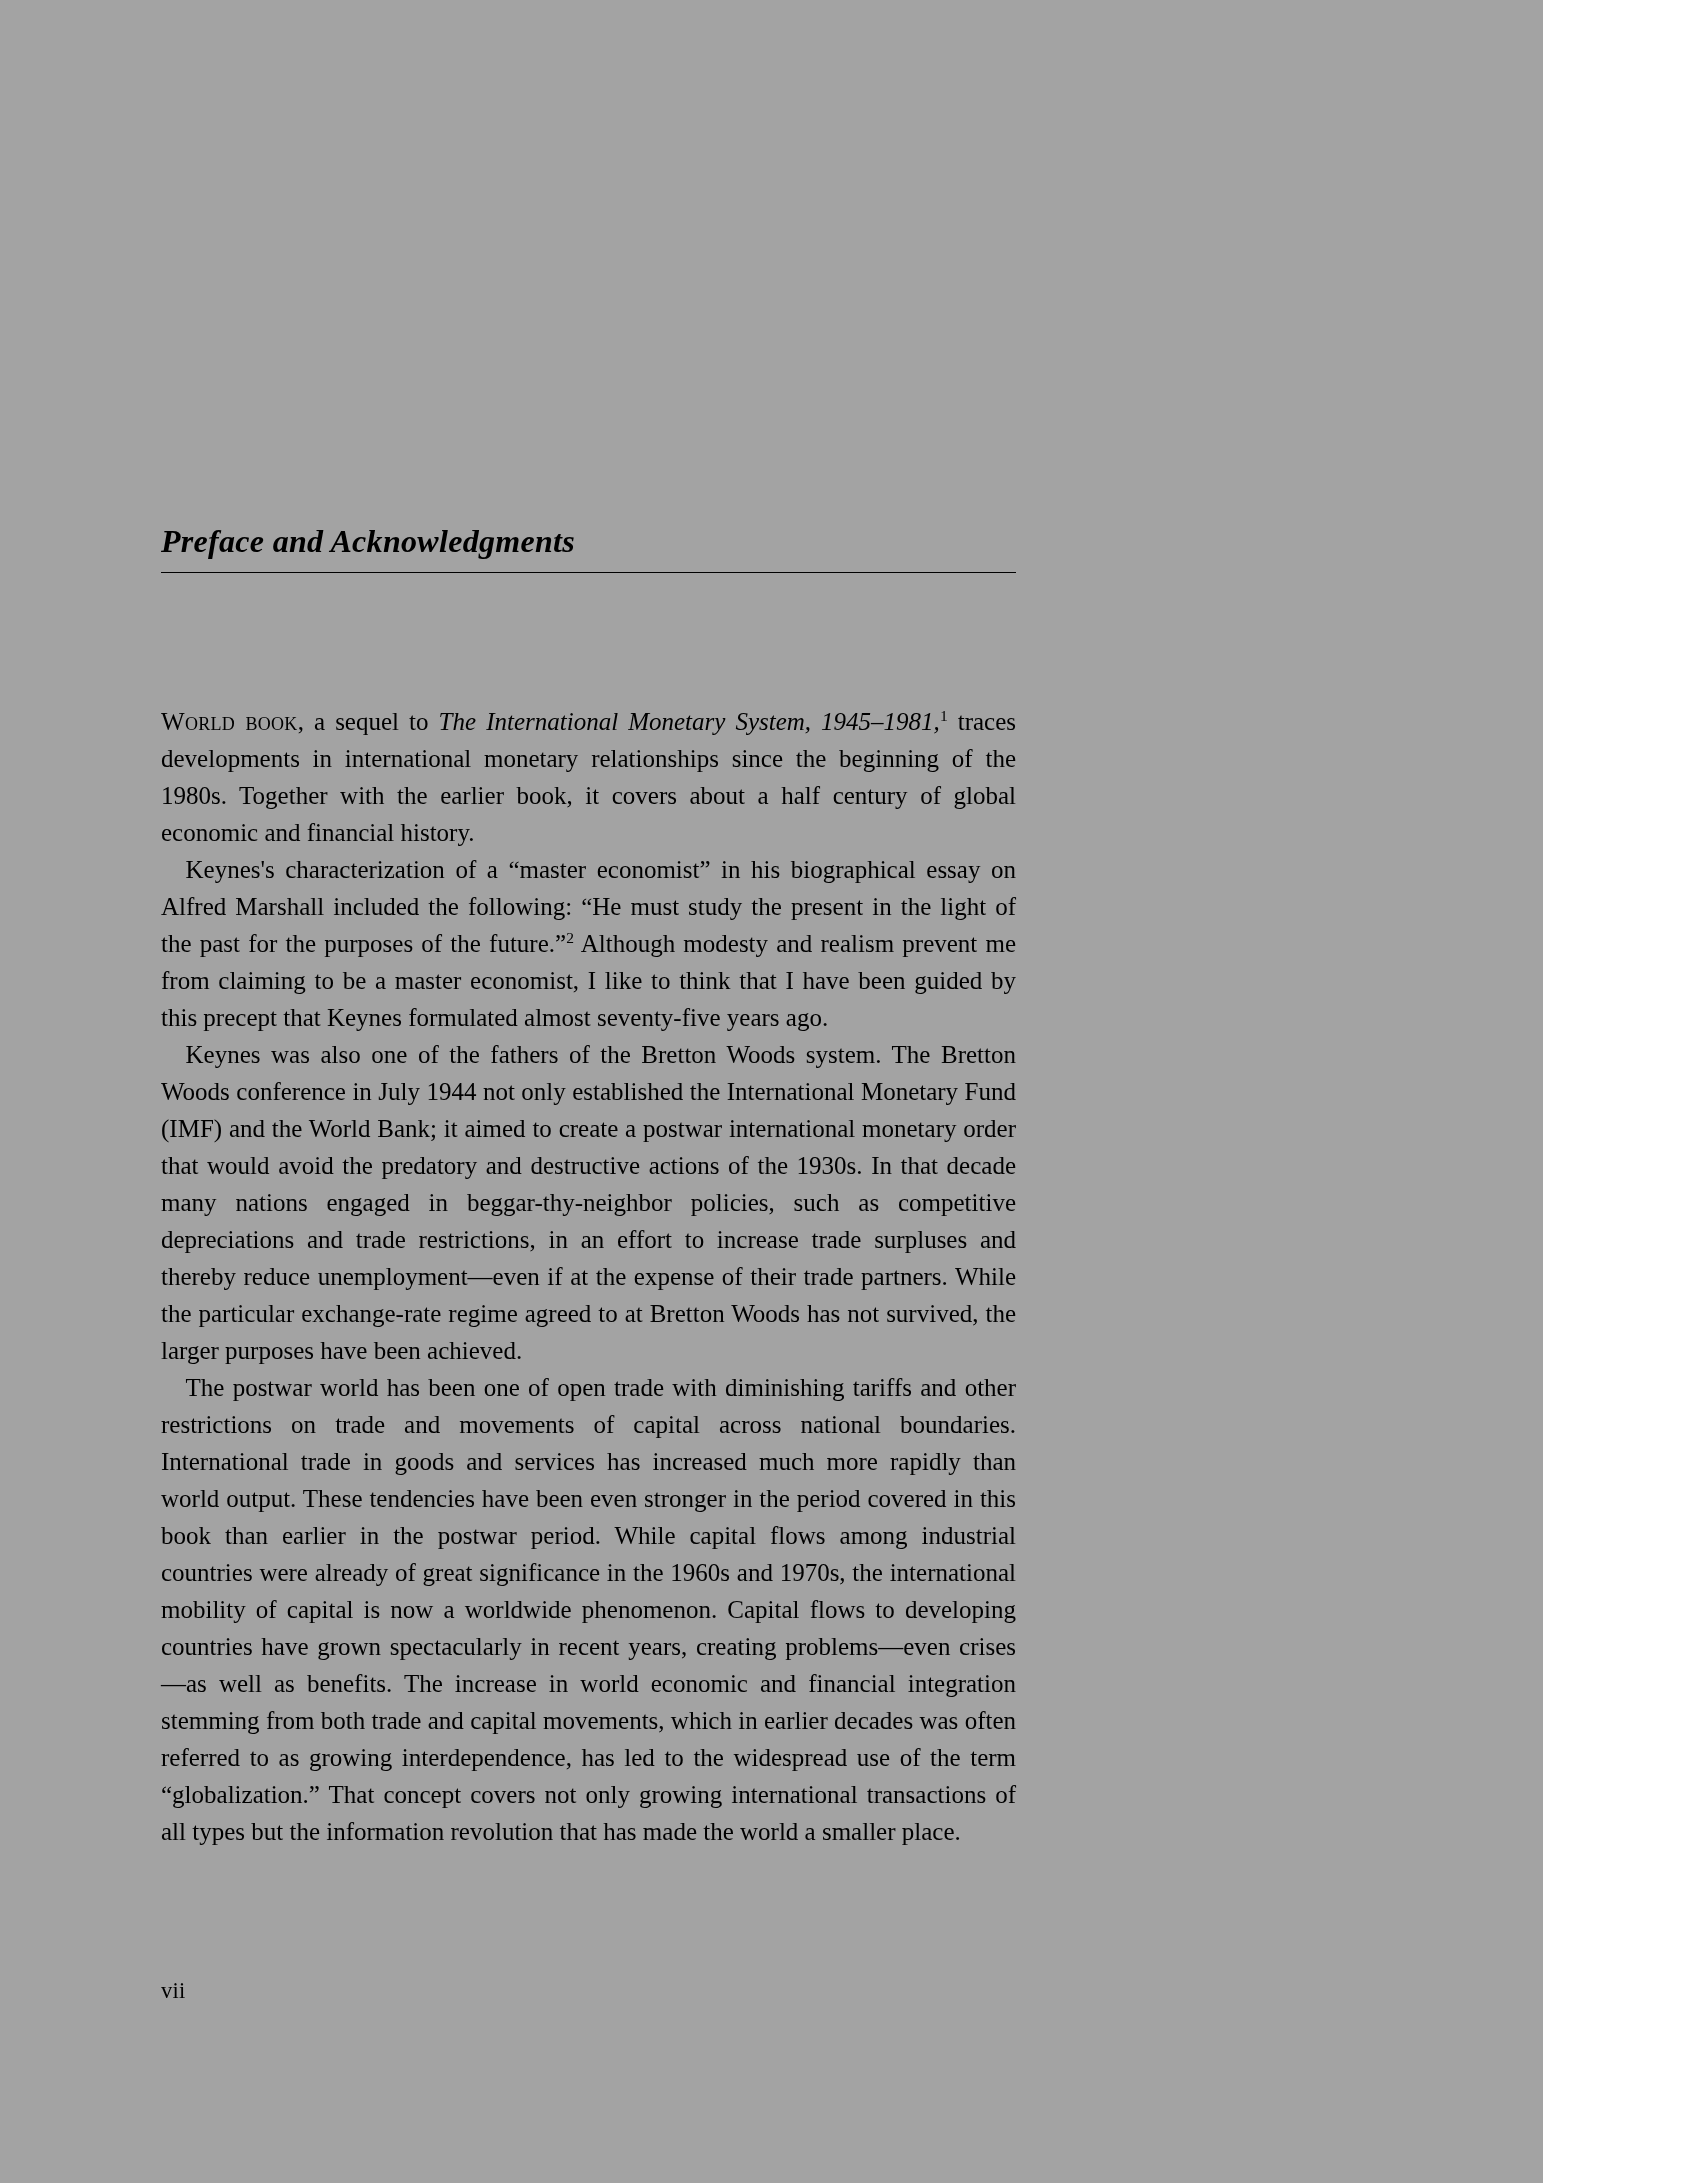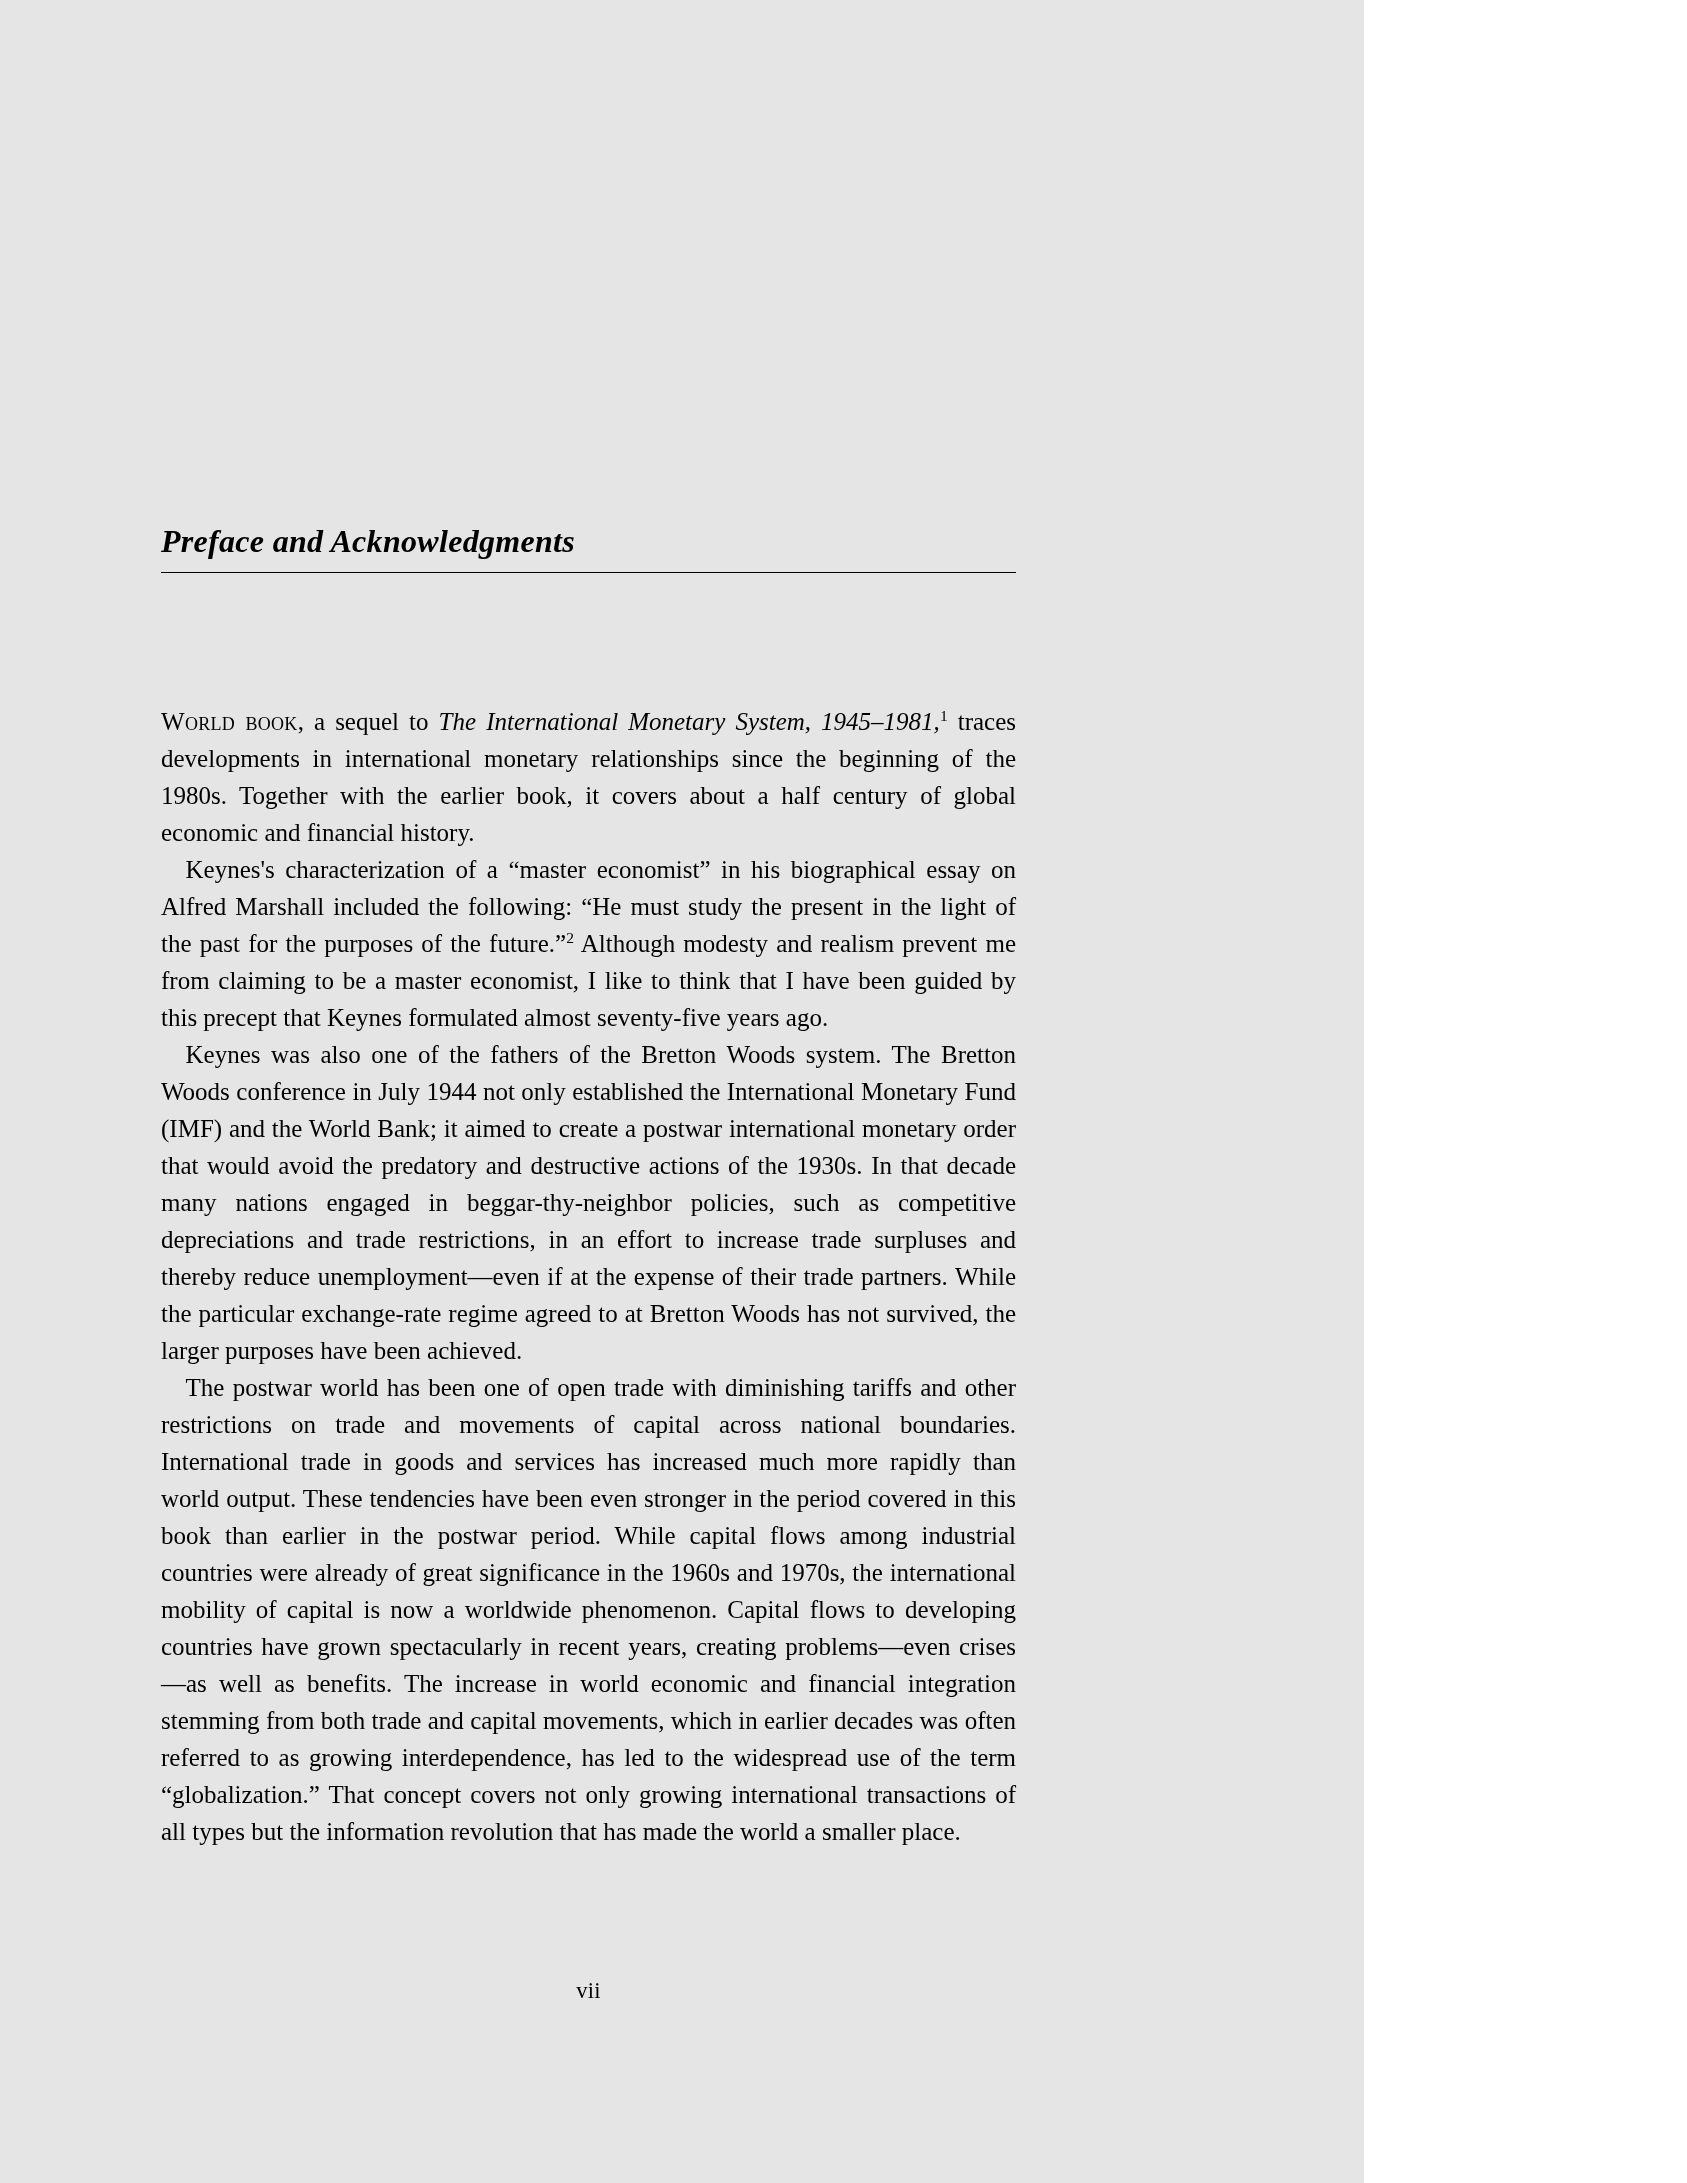--- a/index.html
+++ b/index.html
@@ -11,23 +11,23 @@
     width: 1687px;
     height: 2183px;
     font-family: "Liberation Serif", serif;
     color: #000000;
     position: relative;
     overflow: hidden;
   }
   .page {
     position: absolute;
     top: 0; left: 0;
-    width: 1364px;
+    width: 1543px;
     height: 2183px;
-    background: #e5e5e5;
+    background: #a3a3a3;
   }
   .content {
     position: absolute;
     left: 161px;
     top: 503px;
     width: 855px;
   }
   .chapter-title {
     font-style: italic;
     font-size: 32px;
@@ -63,21 +63,21 @@
   sup {
     font-size: 0.62em;
     vertical-align: super;
     line-height: 0;
   }
   .folio {
     position: absolute;
     left: 161px;
     top: 1978px;
     width: 855px;
-    text-align: center;
+    text-align: left;
     font-size: 22.5px;
     letter-spacing: 0.3px;
   }
 </style>
 </head>
 <body>
 
 <div class="page">
 
   <div class="content">

